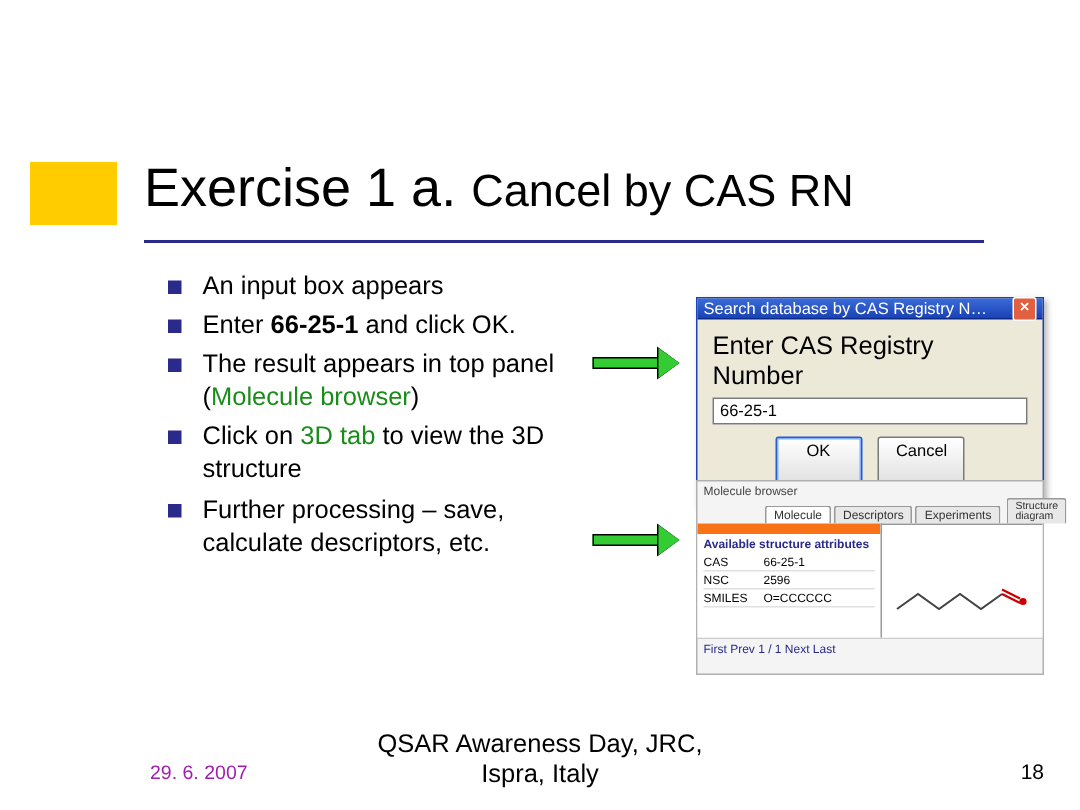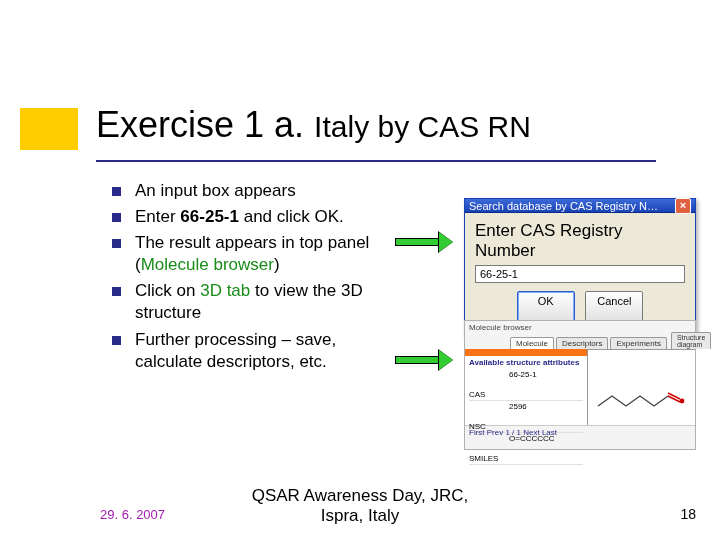--- a/index.html
+++ b/index.html
@@ -151,21 +151,21 @@
   .panel .row { display: flex; }
   .panel .left {
     width: 122px;
     border-top: 7px solid #f97316;
     background: #fff;
     padding: 2px 4px;
     font-size: 8px;
   }
   .panel .attrhdr { color: #2a2a8a; font-weight: 700; margin-bottom: 2px; }
   .panel .kv { display: flex; border-bottom: 1px solid #e0e0e0; padding: 1px 0; }
-  .panel .kv .k { width: 40px; color: #000; margin-top: 20px; }
+  .panel .kv .k { width: 40px; color: #000; }
   .panel .kv .v { flex: 1; color: #000; }
   .panel .right {
     flex: 1;
     border-top: 1px solid #999; border-left: 1px solid #999;
     background: #fff;
     padding: 2px 4px;
     font-size: 7px;
     position: relative;
   }
   .panel .pager {
@@ -189,21 +189,21 @@
     font-size: 14px; color: #000;
   }
 </style>
 </head>
 <body>
 
 <div class="accent-box"></div>
 
 <div class="title">
   <span>Exercise 1 a.</span>
-  <span class="sub">Italy by CAS RN</span>
+  <span class="sub">Cancel by CAS RN</span>
 </div>
 <div class="title-rule"></div>
 
 <div class="bullets">
   <div class="item">
     <div class="sq"></div>
     <div class="tx">An input box appears</div>
   </div>
   <div class="item">
     <div class="sq"></div>

